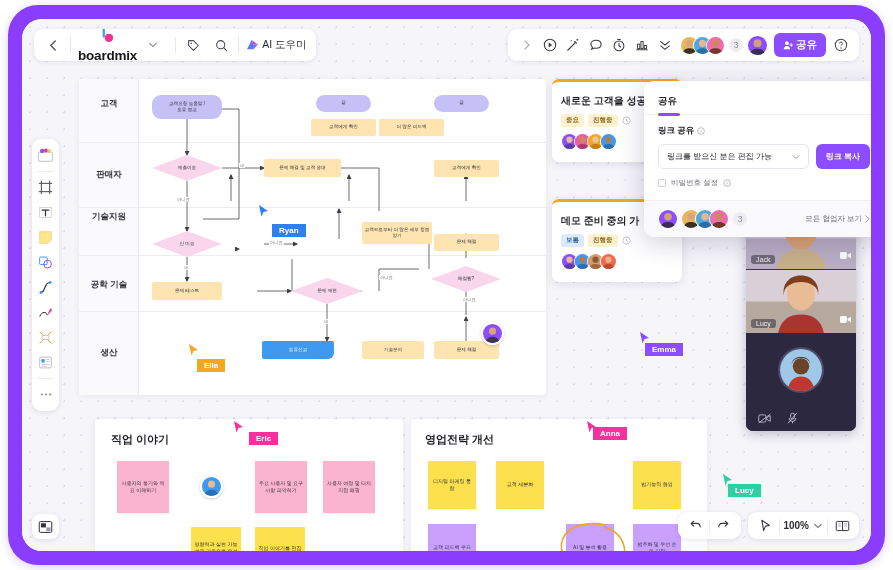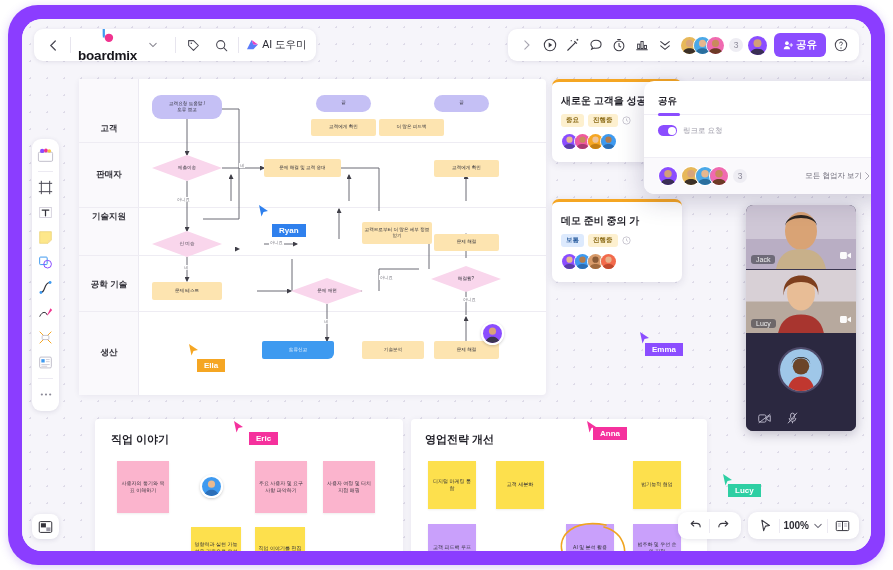--- a/index.html
+++ b/index.html
@@ -185,21 +185,21 @@
   <div class="frame-inner">
     <div class="canvas-dots"></div>
 
     <div class="board-flow">
       <div class="lanes"></div>
       <div class="lane-line" style="top:63px"></div>
       <div class="lane-line" style="top:128px"></div>
       <div class="lane-line" style="top:176px"></div>
       <div class="lane-line" style="top:232px"></div>
 
-      <div class="lane-label" style="top:44px">고객</div>
+      <div class="lane-label" style="top:19px">고객</div>
       <div class="lane-label" style="top:90px">판매자</div>
       <div class="lane-label" style="top:132px">기술지원</div>
       <div class="lane-label" style="top:200px">공학 기술</div>
       <div class="lane-label" style="top:268px">생산</div>
 
       <svg class="flow-lines" viewBox="0 0 467 316">
         <defs>
           <marker id="ah" markerWidth="5" markerHeight="5" refX="4" refY="2.5" orient="auto">
             <path d="M0,0 L5,2.5 L0,5 z" fill="#3f3e47"></path>
           </marker>
@@ -641,23 +641,45 @@
           </svg>
       </div>
     </div>
 
     <div class="share-pop">
       <div class="sp-head">
         <div class="sp-tab">공유</div>
         <div class="sp-underline"></div>
       </div>
       <div class="sp-body">
-        <div class="sp-row">
-          <span class="toggle"></span>
-          <span class="sp-small">링크로 요청</span>
+        <div class="sp-label">
+          <span>링크 공유</span>
+          <svg width="8" height="8" viewBox="0 0 12 12">
+              <circle cx="6" cy="6" r="5" fill="none" stroke="#9b99a6" stroke-width="1"></circle>
+              <path d="M6 5.2v3.2" stroke="#9b99a6" stroke-width="1"></path>
+              <circle cx="6" cy="3.5" r=".6" fill="#9b99a6"></circle>
+            </svg>
+        </div>
+        <div class="sp-select-row">
+          <div class="sp-select">
+            <span>링크를 받으신 분은 편집 가능</span>
+            <svg width="8" height="6" viewBox="0 0 10 7">
+                <path d="M1 1.5L5 5.5 9 1.5" fill="none" stroke="#9b99a6" stroke-width="1.2" stroke-linecap="round"></path>
+              </svg>
+          </div>
+          <div class="sp-copy">링크 복사</div>
+        </div>
+        <div class="sp-check">
+          <span class="chk"></span>
+          <span>비밀번호 설정</span>
+          <svg width="8" height="8" viewBox="0 0 12 12">
+              <circle cx="6" cy="6" r="5" fill="none" stroke="#9b99a6" stroke-width="1"></circle>
+              <path d="M6 5.2v3.2" stroke="#9b99a6" stroke-width="1"></path>
+              <circle cx="6" cy="3.5" r=".6" fill="#9b99a6"></circle>
+            </svg>
         </div>
       </div>
       <div class="sp-foot">
         <div class="sp-foot-avs">
           <div class="av" style="width:20px;height:20px;"><svg class="ph" viewBox="0 0 24 24">
                 <rect width="24" height="24" fill="#8b4dff"></rect>
                 <circle cx="12" cy="9" r="5" fill="#d2a078"></circle>
                 <path d="M2 24c1-6 5-8 10-8s9 2 10 8z" fill="#3a2e55"></path>
               </svg></div>
           <div class="av" style="width:20px;height:20px;margin-left:3px;"><svg class="ph" viewBox="0 0 24 24">

